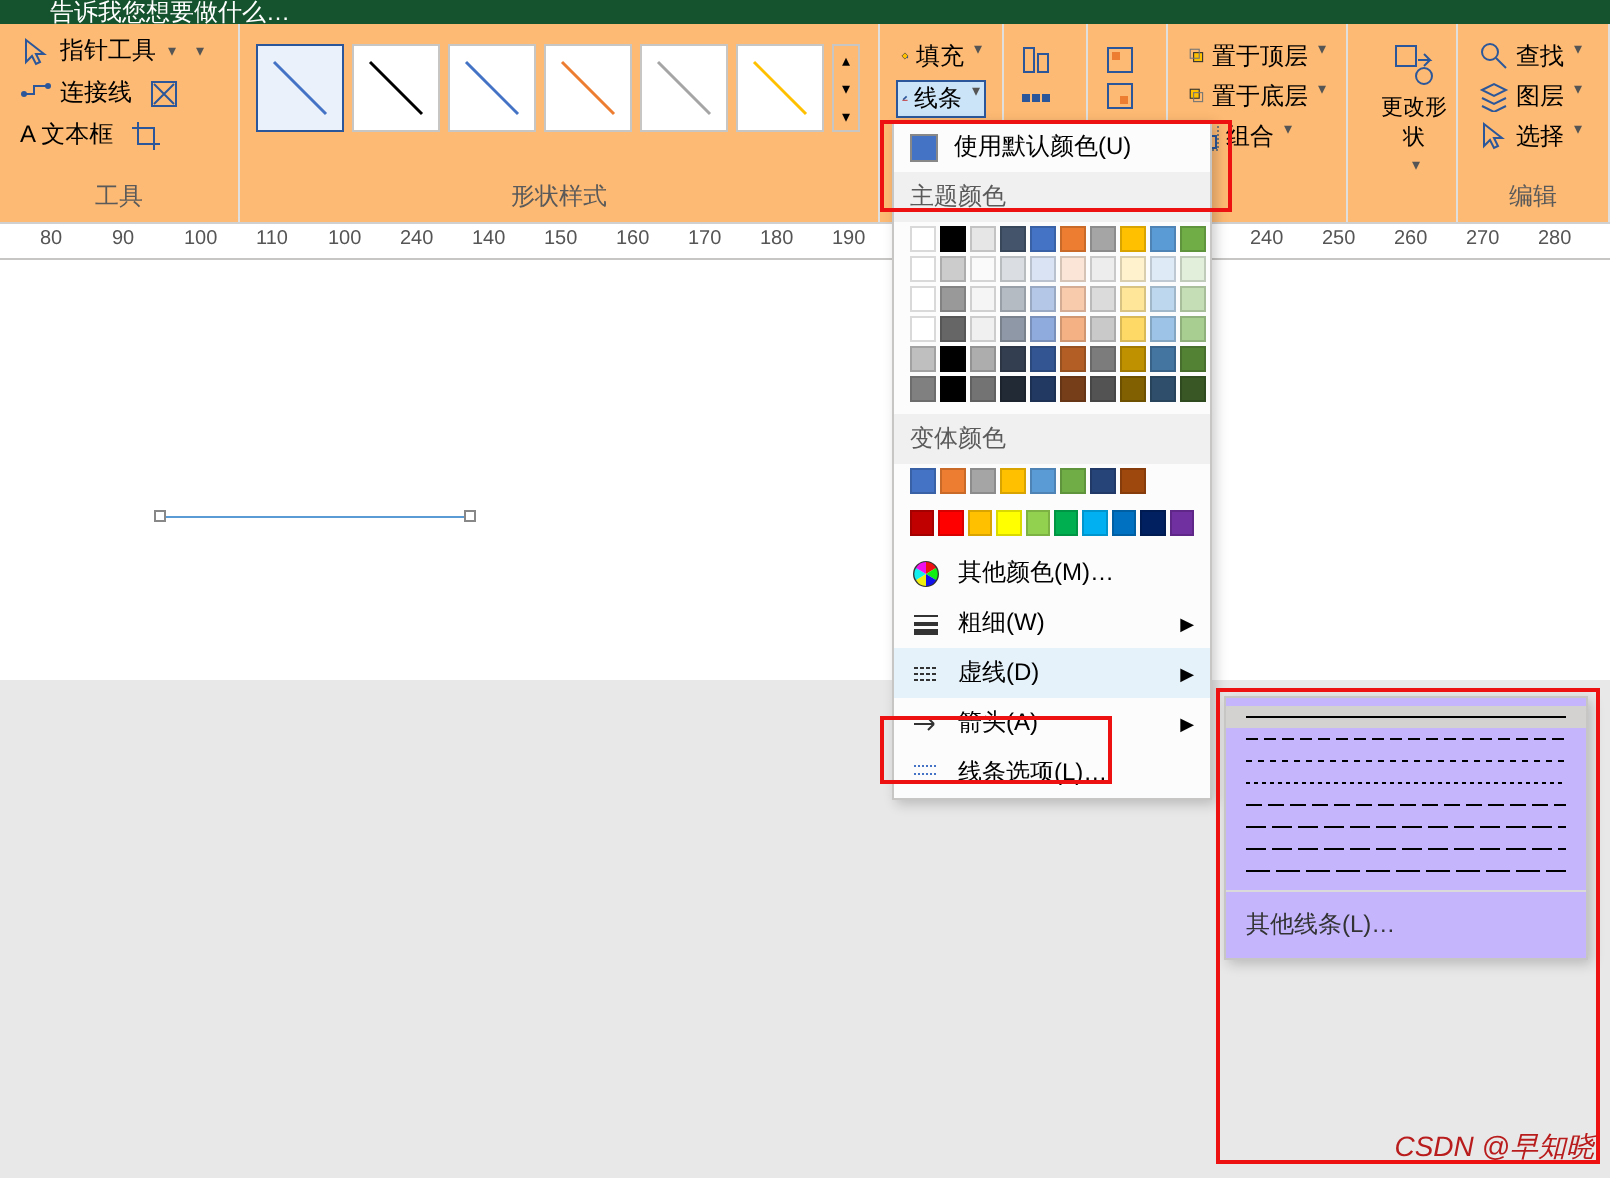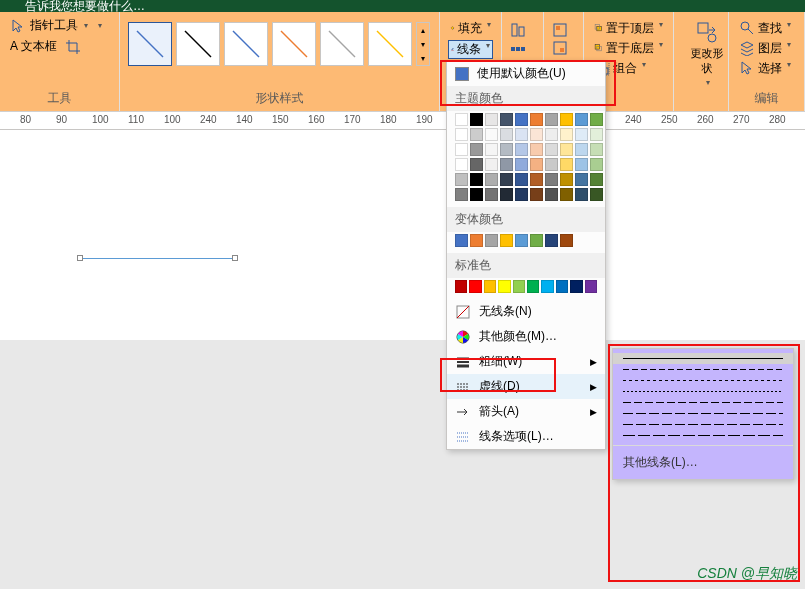--- a/index.html
+++ b/index.html
@@ -49,21 +49,21 @@
 
 .sub { position:absolute; left:612px; top:348px; width:182px; background:#c4b5fd; border:1px solid #c8c6c4; box-shadow:2px 2px 6px rgba(0,0,0,0.2); z-index:11; padding:4px 0; }
 .sub-item { padding:5px 10px; cursor:pointer; }
 .sub-item.sel { background:#d4d2d0; }
 .dashline { border-top:1px solid #000; width:160px; }
 .sub-sep { border-top:1px solid #dadada; margin:4px 0; }
 .sub-more { padding:4px 10px; color:#333; cursor:pointer; }
 
 .hi { position:absolute; border:2px solid #e11; pointer-events:none; z-index:20; }
 
-.watermark { position:absolute; right:8px; bottom:6px; color:#15803d; font-size:14px; font-style:italic; z-index:25; }
+.watermark { position:absolute; right:8px; bottom:6px; color:#b91c1c; font-size:14px; font-style:italic; z-index:25; }
 
 .ico { width:16px; height:16px; display:inline-block; }
 </style>
 </head>
 <body>
 
 <div class="titlebar">
   <span>告诉我您想要做什么…</span>
 </div>
 
@@ -73,20 +73,34 @@
     <div class="toolgrid">
       <div class="toolrow">
         <div class="tool-item">
           <svg class="ico" viewBox="0 0 16 16">
               <path d="M3 2l0 11 3-3 2 4 2-1-2-4 4 0z" fill="none" stroke="#2b579a"></path>
             </svg>
           <span>指针工具</span>
             <span class="drop">▾</span>
         </div>
         <span class="drop">▾</span>
+      </div>
+      <div class="toolrow">
+        <div class="tool-item">
+          <svg class="ico" viewBox="0 0 16 16">
+              <path d="M2 8h5v-4h7" fill="none" stroke="#2b579a"></path>
+              <circle cx="2" cy="8" r="1.5" fill="#2b579a"></circle>
+              <circle cx="14" cy="4" r="1.5" fill="#2b579a"></circle>
+            </svg>
+          <span>连接线</span>
+        </div>
+        <svg class="ico" viewBox="0 0 16 16">
+            <path d="M3 3l10 10M13 3l-10 10" stroke="#2b579a" stroke-width="1"></path>
+            <rect x="2" y="2" width="12" height="12" fill="none" stroke="#2b579a"></rect>
+          </svg>
       </div>
       <div class="toolrow">
         <div class="tool-item">
           <span>A 文本框</span>
         </div>
         <svg class="ico" viewBox="0 0 16 16">
             <path d="M4 1v11h11M1 4h11v11" fill="none" stroke="#2b579a"></path>
           </svg>
       </div>
     </div>
@@ -384,42 +398,34 @@
   <div class="std-row" id="variant-row">
       <div class="sw" style="background: rgb(68, 114, 196);"></div>
       <div class="sw" style="background: rgb(237, 125, 49);"></div>
       <div class="sw" style="background: rgb(165, 165, 165);"></div>
       <div class="sw" style="background: rgb(255, 192, 0);"></div>
       <div class="sw" style="background: rgb(91, 155, 213);"></div>
       <div class="sw" style="background: rgb(112, 173, 71);"></div>
       <div class="sw" style="background: rgb(38, 68, 120);"></div>
       <div class="sw" style="background: rgb(158, 72, 14);"></div>
     </div>
-  <div class="dd-head">标准色</div>
   <div class="std-row" id="std-row">
       <div class="sw" style="background: rgb(192, 0, 0);"></div>
       <div class="sw" style="background: rgb(255, 0, 0);"></div>
       <div class="sw" style="background: rgb(255, 192, 0);"></div>
       <div class="sw" style="background: rgb(255, 255, 0);"></div>
       <div class="sw" style="background: rgb(146, 208, 80);"></div>
       <div class="sw" style="background: rgb(0, 176, 80);"></div>
       <div class="sw" style="background: rgb(0, 176, 240);"></div>
       <div class="sw" style="background: rgb(0, 112, 192);"></div>
       <div class="sw" style="background: rgb(0, 32, 96);"></div>
       <div class="sw" style="background: rgb(112, 48, 160);"></div>
     </div>
   <div class="dd-row">
     <svg class="ico" viewBox="0 0 16 16">
-        <rect x="2" y="2" width="12" height="12" fill="none" stroke="#888"></rect>
-        <path d="M2 14L14 2" stroke="#c00"></path>
-      </svg>
-    <span>无线条(N)</span>
-  </div>
-  <div class="dd-row">
-    <svg class="ico" viewBox="0 0 16 16">
         <circle cx="8" cy="8" r="6" fill="none" stroke="#333"></circle>
         <path d="M8 2a6 6 0 0 1 5 3l-5 3z" fill="#e11"></path>
         <path d="M13 5a6 6 0 0 1 0 6l-5-3z" fill="#1e1"></path>
         <path d="M13 11a6 6 0 0 1-5 3v-6z" fill="#11e"></path>
         <path d="M8 14a6 6 0 0 1-5-3l5-3z" fill="#ee1"></path>
         <path d="M3 11a6 6 0 0 1 0-6l5 3z" fill="#1ee"></path>
         <path d="M3 5a6 6 0 0 1 5-3v6z" fill="#e1e"></path>
       </svg>
     <span>其他颜色(M)…</span>
   </div>

